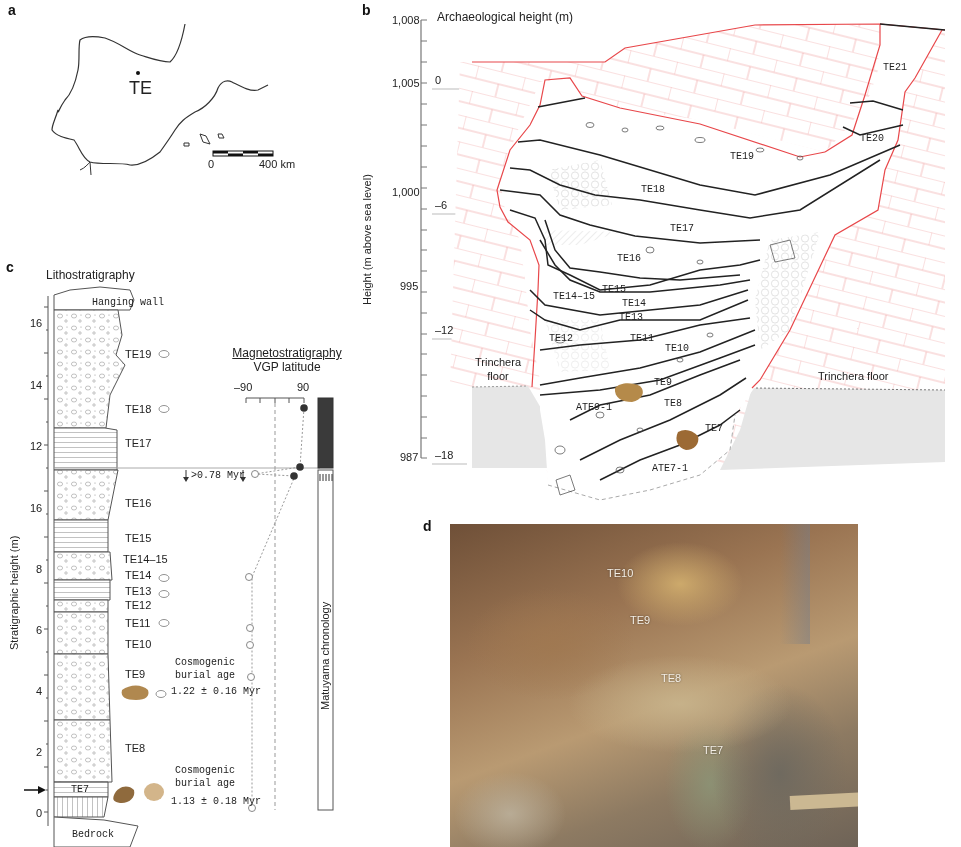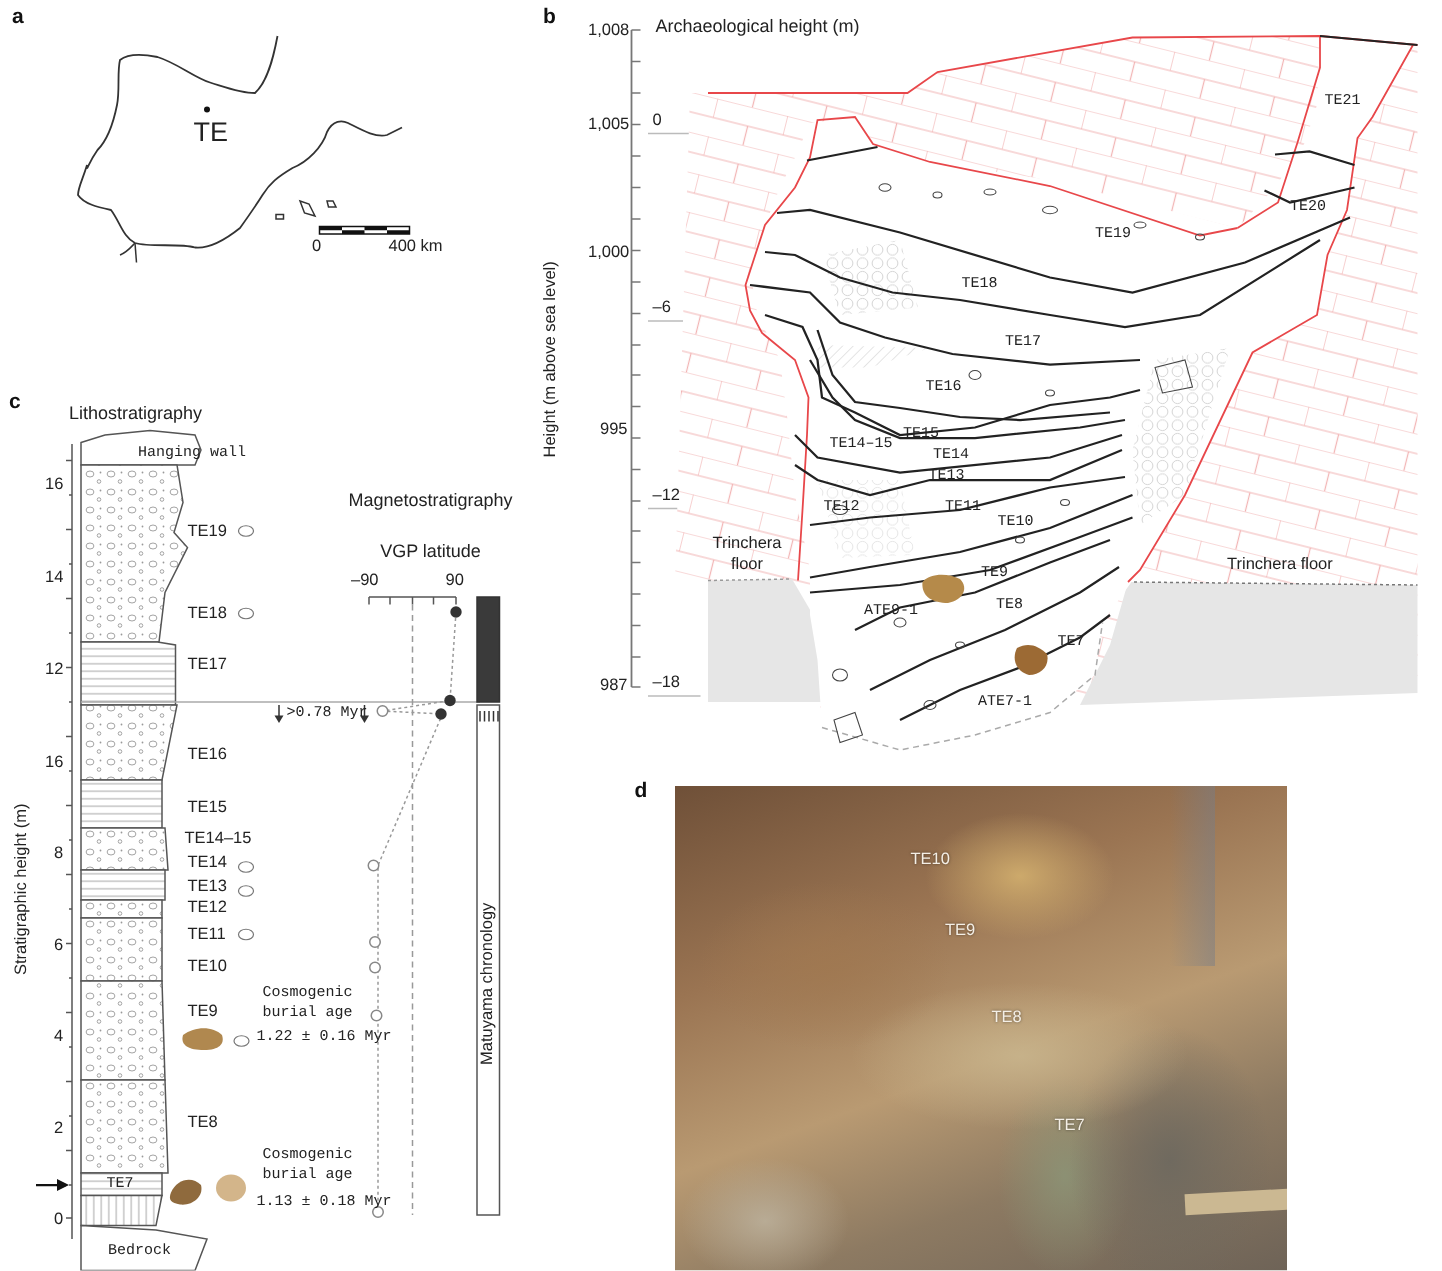--- a/index.html
+++ b/index.html
@@ -144,21 +144,21 @@
     <path d="M770 245 L790 240 L795 258 L775 262 Z"></path>
       <path d="M556 480 L570 475 L575 490 L560 495 Z"></path>
   </g>
 
   <path d="M615 388 C620 382,632 382,640 386 C646 392,642 400,632 402 C622 402,614 398,615 388 Z" fill="#b58a4a"></path>
   <path d="M678 432 C685 428,692 430,698 436 C700 444,694 450,686 450 C678 448,674 440,678 432 Z" fill="#9c6a34"></path>
 </svg>
 
 <div class="lbl" style="left:392px;top:14px;">1,008</div>
 <div class="lbl" style="left:392px;top:77px;">1,005</div>
-<div class="lbl" style="left:392px;top:162px;text-align:right;">1,000</div>
+<div class="lbl" style="left:392px;top:186px;text-align:right;">1,000</div>
 <div class="lbl" style="left:400px;top:280px;">995</div>
 <div class="lbl" style="left:400px;top:451px;">987</div>
 <div class="lbl" style="left:435px;top:74px;">0</div>
 <div class="lbl" style="left:435px;top:199px;">–6</div>
 <div class="lbl" style="left:435px;top:324px;">–12</div>
 <div class="lbl" style="left:435px;top:449px;">–18</div>
 
 <div class="lbl-sm" style="left:883px;top:62px;">TE21</div>
 <div class="lbl-sm" style="left:860px;top:109px;margin-top:24px;">TE20</div>
 <div class="lbl-sm" style="left:730px;top:151px;">TE19</div>
@@ -321,21 +321,21 @@
 <div class="lbl" style="left:125px;top:569px;">TE14</div>
 <div class="lbl" style="left:125px;top:585px;">TE13</div>
 <div class="lbl" style="left:125px;top:599px;">TE12</div>
 <div class="lbl" style="left:125px;top:617px;">TE11</div>
 <div class="lbl" style="left:125px;top:638px;">TE10</div>
 <div class="lbl" style="left:125px;top:668px;">TE9</div>
 <div class="lbl" style="left:125px;top:742px;">TE8</div>
 <div class="lbl-sm" style="left:71px;top:784px;">TE7</div>
 <div class="lbl-sm" style="left:72px;top:829px;">Bedrock</div>
 
-<div class="lbl lbl-c" style="left:212px;top:326px;width:150px;font-size:12px;">Magnetostratigraphy</div>
+<div class="lbl lbl-c" style="left:212px;top:346px;width:150px;font-size:12px;text-decoration:underline;">Magnetostratigraphy</div>
 <div class="lbl lbl-c" style="left:212px;top:360px;width:150px;font-size:12px;">VGP latitude</div>
 <div class="lbl" style="left:234px;top:381px;">–90</div>
 <div class="lbl" style="left:297px;top:381px;">90</div>
 <div class="lbl-sm" style="left:191px;top:470px;">&gt;0.78 Myr</div>
 <div class="rot" style="left:319px;top:710px;">Matuyama chronology</div>
 
 <div class="lbl-sm lbl-c" style="left:170px;top:657px;width:70px;">Cosmogenic</div>
 <div class="lbl-sm lbl-c" style="left:170px;top:670px;width:70px;">burial age</div>
 <div class="lbl-sm" style="left:171px;top:686px;">1.22 ± 0.16 Myr</div>
 <div class="lbl-sm lbl-c" style="left:170px;top:765px;width:70px;">Cosmogenic</div>

